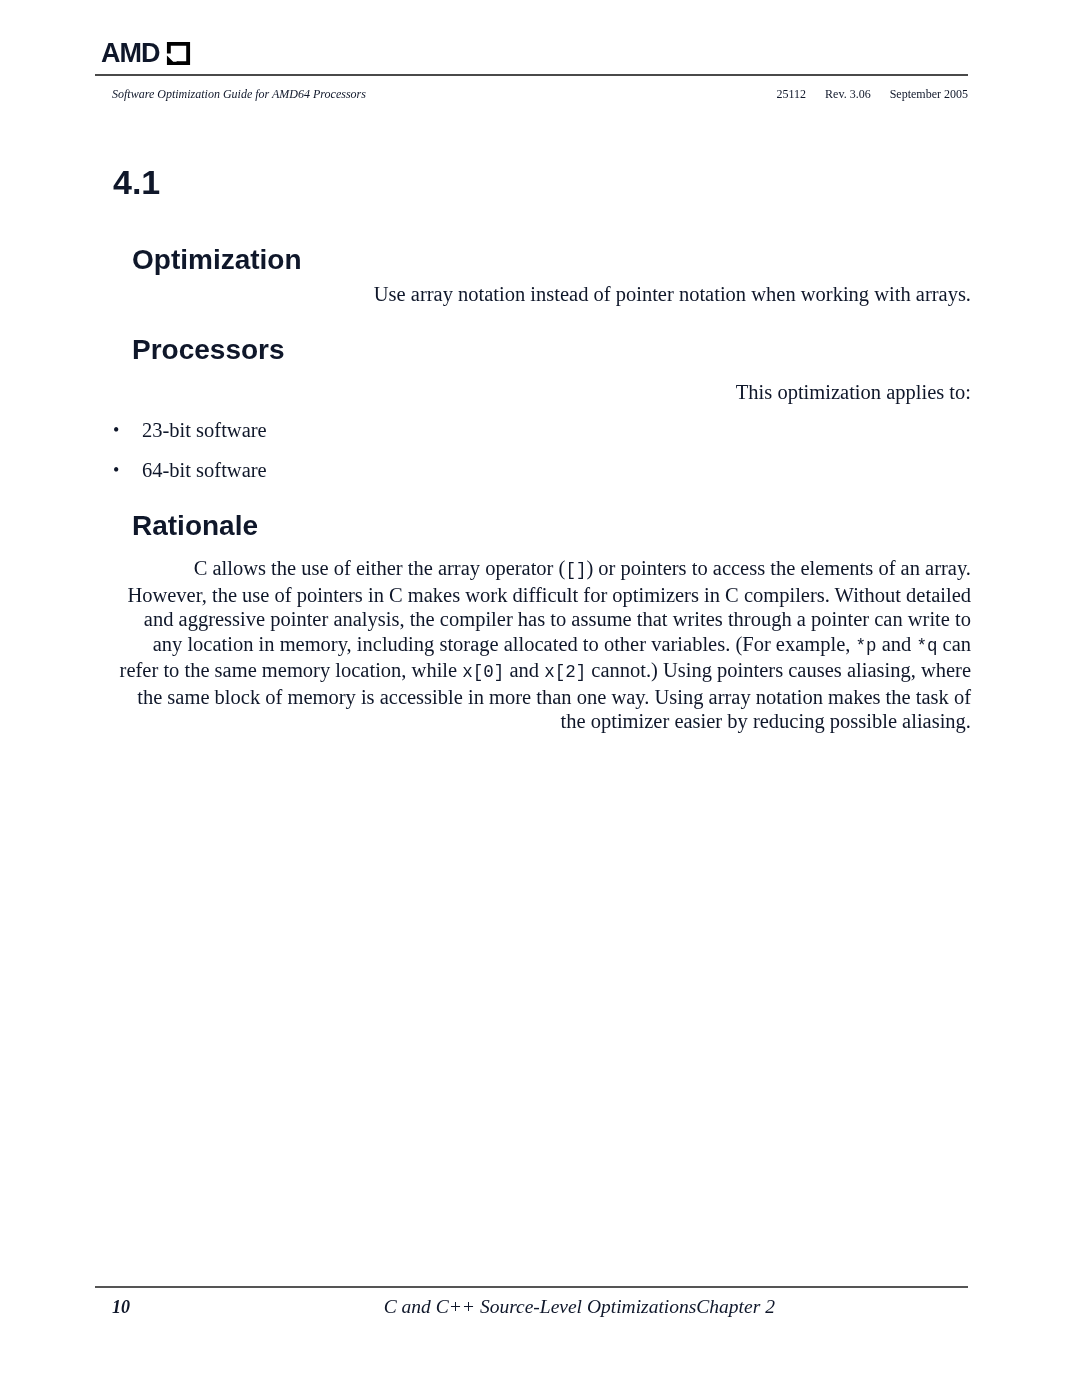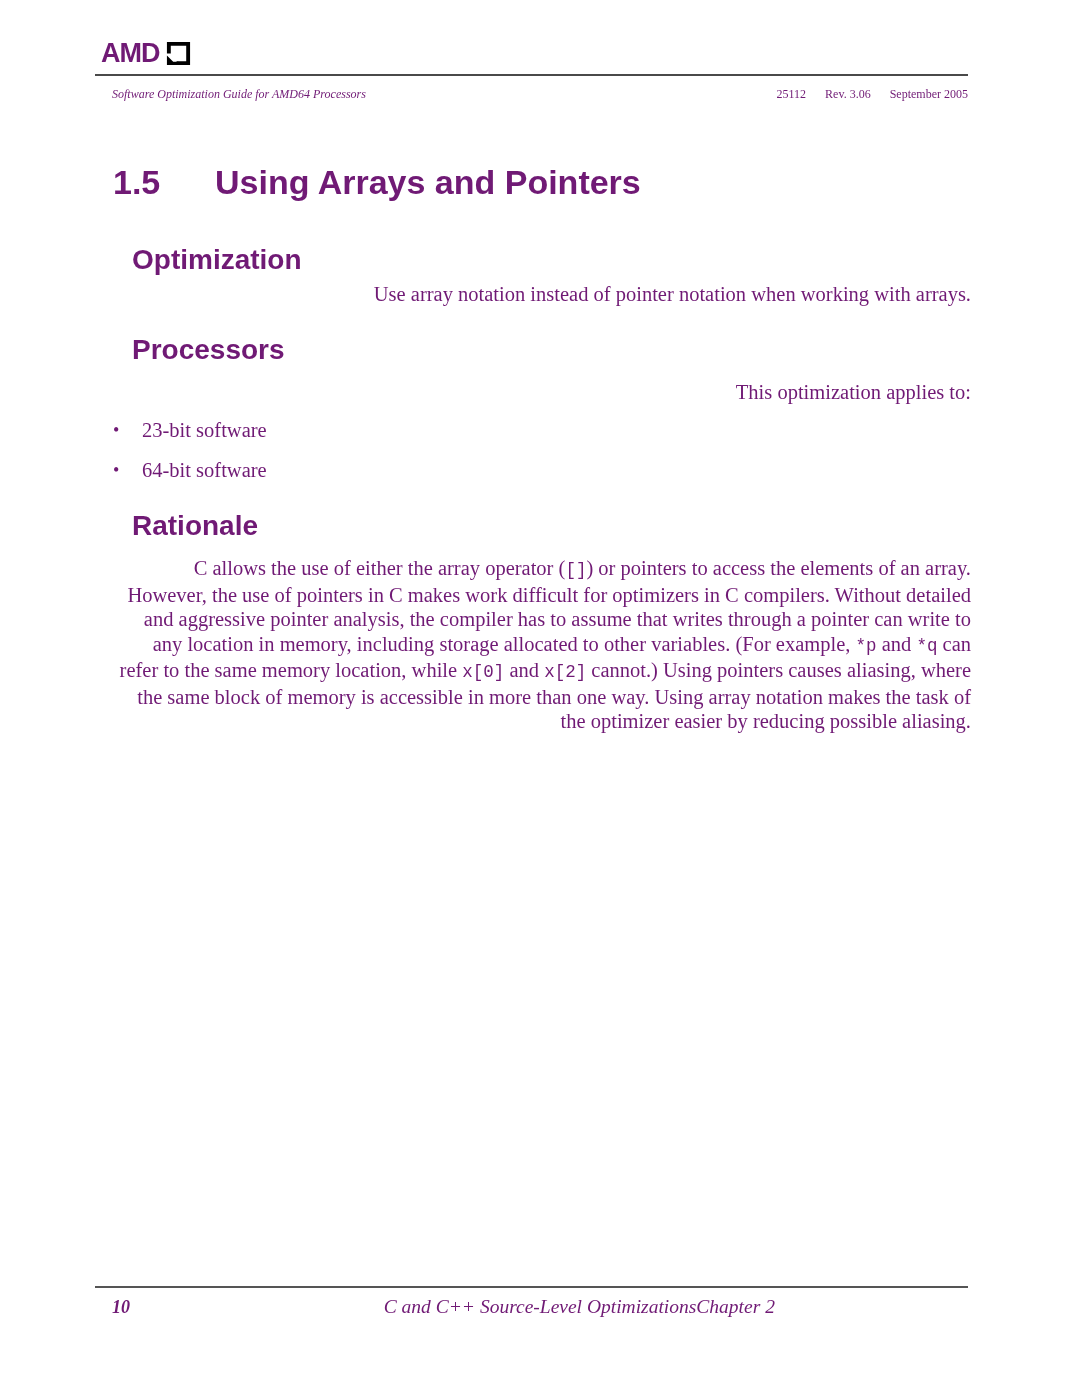--- a/index.html
+++ b/index.html
@@ -2,21 +2,21 @@
 <html><head>
 <meta charset="utf-8">
 <style>
   html, body { margin: 0; padding: 0; background: #e8e8e8; }
   .page {
     position: relative;
     width: 1080px;
     height: 1397px;
     margin: 0 auto;
     background: #ffffff;
-    color: #701a75;
+    color: #0f172a;
     font-family: "Liberation Serif", serif;
     overflow: hidden;
   }
   .abs { position: absolute; }
 
   
   .logo { left: 101px; top: 40px; display: flex; align-items: flex-end; }
   .logo-text {
     font-family: "Liberation Sans", sans-serif;
     font-weight: bold;
@@ -115,22 +115,21 @@
   <div class="abs header-row">
     <span class="doc-title">Software Optimization Guide for AMD64 Processors</span>
     <span class="doc-info">
       <span>25112</span>
       <span>Rev. 3.06</span>
       <span>September 2005</span>
     </span>
   </div>
 
   <div class="abs section-heading">
-    <span class="sec-num">1.5</span>
-    <span class="sec-title">Using Arrays and Pointers</span>
+    <span class="sec-num">4.1</span>
   </div>
 
   <h2 class="abs subhead h2-opt">Optimization</h2>
   <p class="abs body-text p-opt">Use array notation instead of pointer notation when working with arrays.</p>
 
   <h2 class="abs subhead h2-app">Processors</h2>
   <p class="abs body-text p-app">This optimization applies to:</p>
 
   <ul class="abs bullet-list">
     <li>

